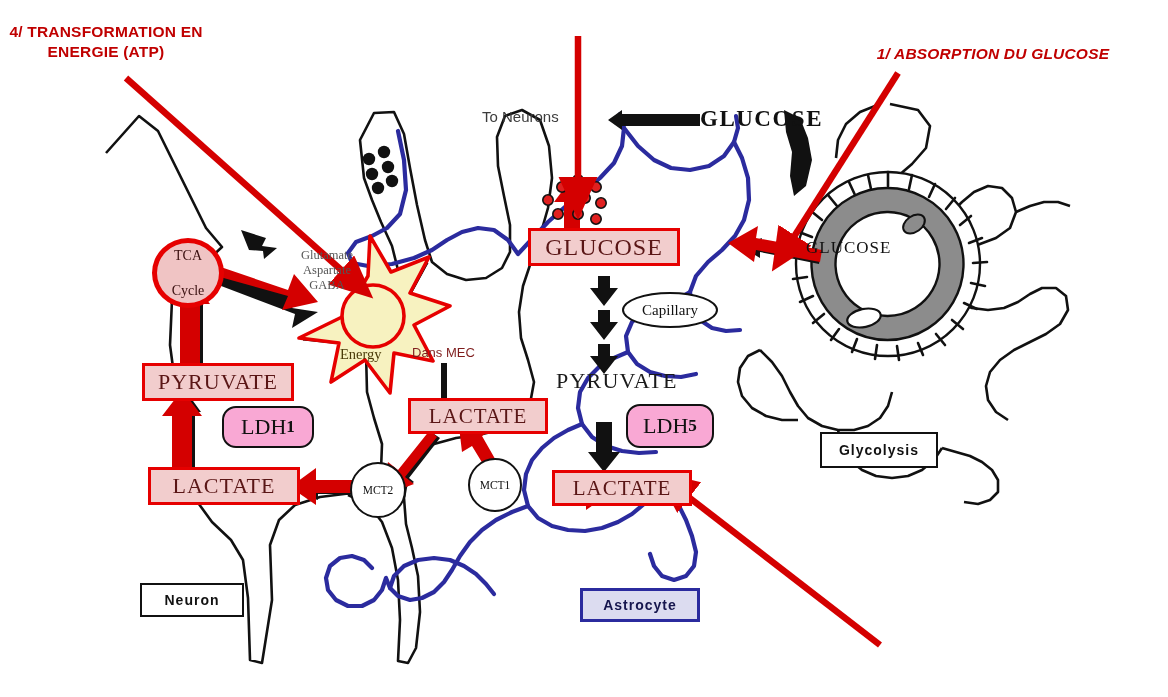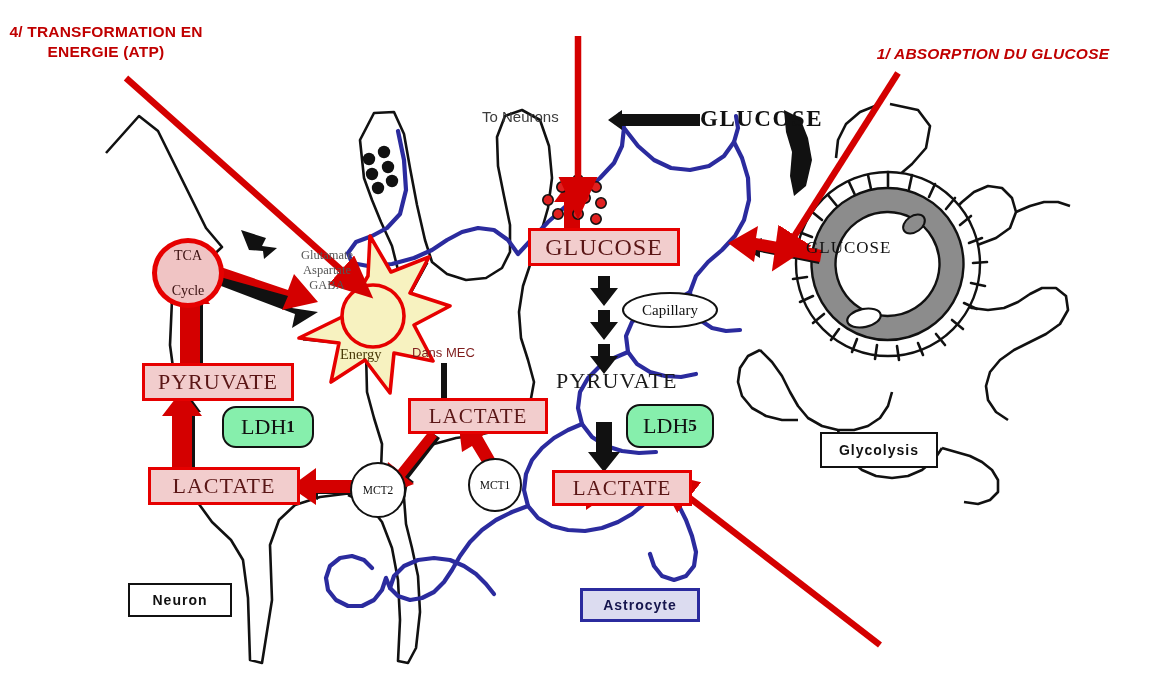--- a/index.html
+++ b/index.html
@@ -22,21 +22,21 @@
     position:absolute;background:#f2cdcd;border:3px solid #e60000;
     color:#5a1616;font-family:"Liberation Serif",serif;
     display:flex;align-items:center;justify-content:center;
     letter-spacing:1px;box-sizing:border-box;
   }
   .plainlbl{
     position:absolute;font-family:"Liberation Serif",serif;color:#1a1a1a;
     letter-spacing:1.2px;white-space:nowrap;
   }
   .roundbox{
-    position:absolute;border:2.5px solid #111;border-radius:14px;background:#86efac;
+    position:absolute;border:2.5px solid #111;border-radius:14px;background:#f9a8d4;
     font-family:"Liberation Serif",serif;color:#111;
     display:flex;align-items:center;justify-content:center;box-sizing:border-box;
   }
   .roundbox sub{font-size:.78em;vertical-align:-.25em;font-weight:bold;}
   .ellipse{
     position:absolute;border:2.2px solid #111;border-radius:50%;background:#fff;
     font-family:"Liberation Serif",serif;color:#111;
     display:flex;align-items:center;justify-content:center;box-sizing:border-box;
   }
   .mct{
@@ -361,16 +361,16 @@
   #mct2{left:350px;top:462px;width:56px;height:56px;}
   #mct1{left:468px;top:458px;width:54px;height:54px;}
   #toneurons{left:482px;top:108px;}
   #glucose-top{left:700px;top:106px;}
   #astro-glucose{left:528px;top:228px;width:152px;height:38px;font-size:24px;}
   #glycolysis{left:622px;top:292px;width:96px;height:36px;font-size:15px;}
   #astro-pyruvate{left:556px;top:368px;font-size:22px;}
   #ldh5{left:626px;top:404px;width:88px;height:44px;font-size:22px;}
   #astro-lactate{left:552px;top:470px;width:140px;height:36px;font-size:21px;}
   #glucose-cap{left:806px;top:238px;}
-  #neuron-tag{left:128px;top:583px;width:104px;height:34px;}
+  #neuron-tag{left:140px;top:583px;width:104px;height:34px;}
   #astrocyte-tag{left:580px;top:588px;width:120px;height:34px;}
   #capillary-tag{left:820px;top:432px;width:118px;height:36px;}
 </style>
 
 </body></html>

